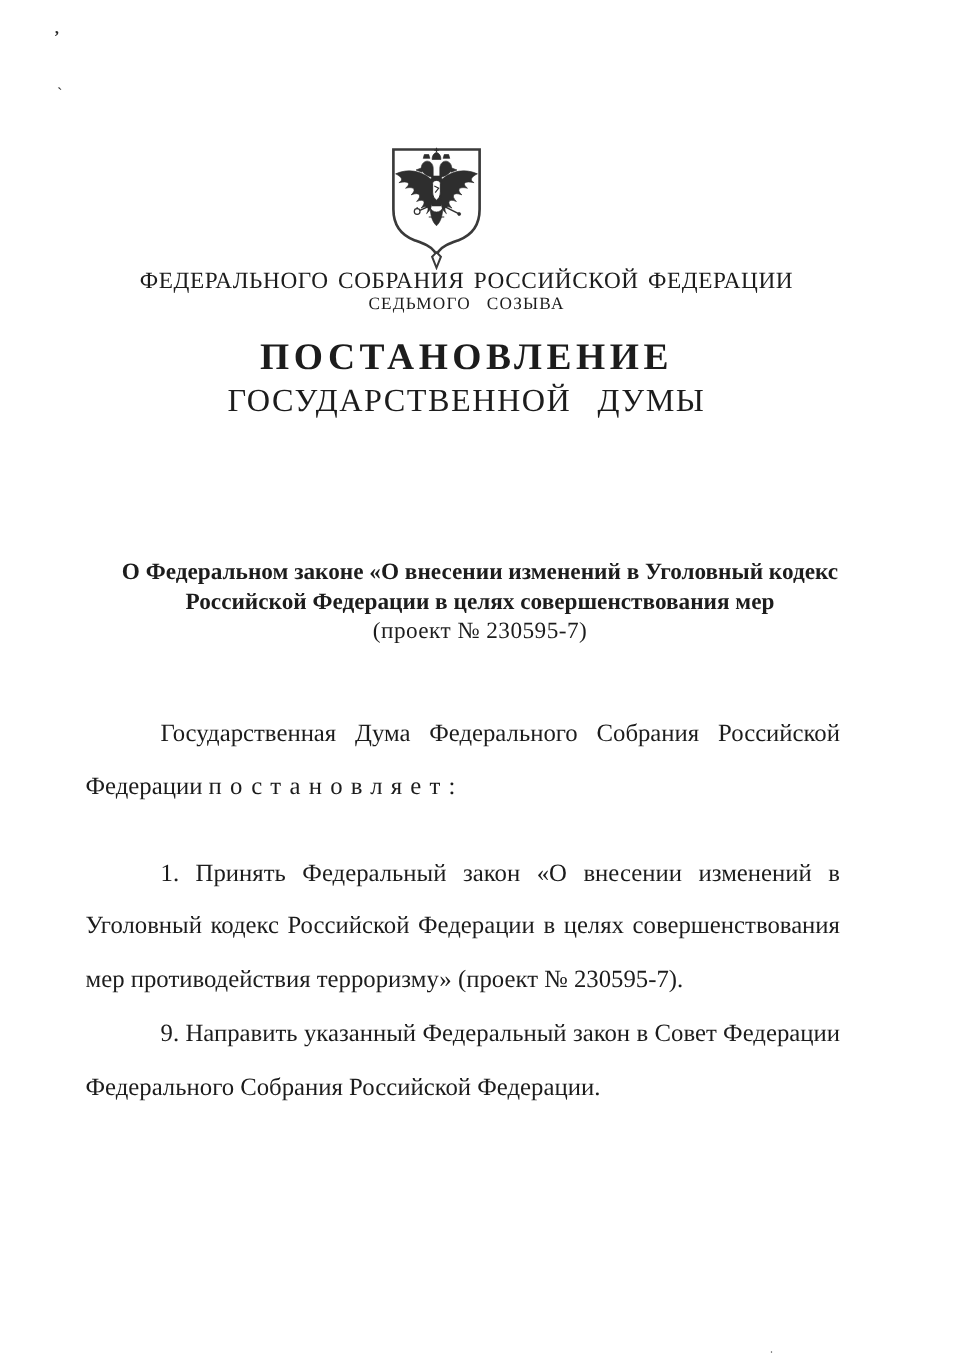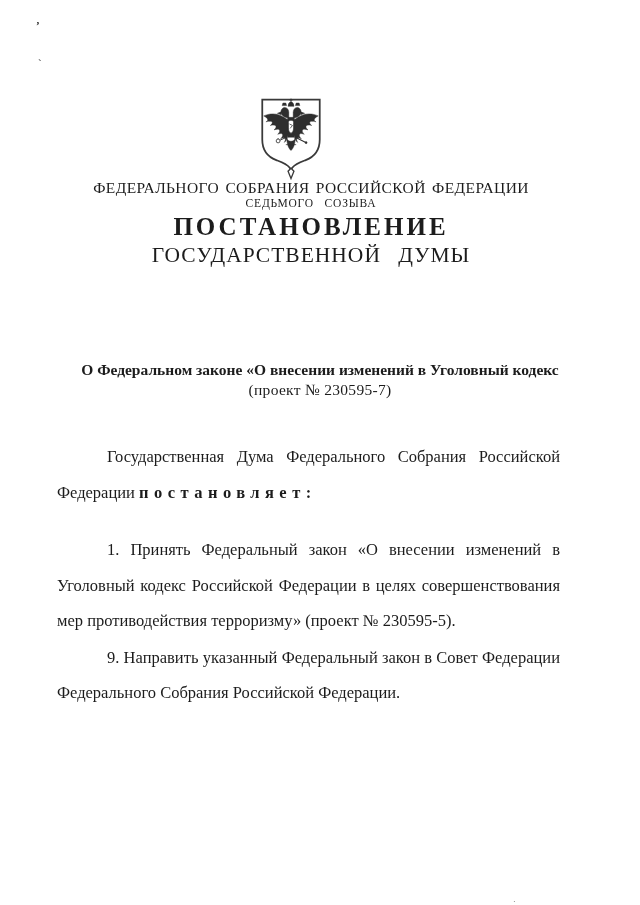--- a/index.html
+++ b/index.html
@@ -58,21 +58,21 @@
   .org-line3 {
     font-size: 11.5px;
     line-height: 15px;
     letter-spacing: 0.8px;
     word-spacing: 7px;
   }
   .doc-type {
     font-size: 25px;
     font-weight: bold;
     line-height: 30px;
-    margin-top: 1px;
+    margin-top: 13px;
     letter-spacing: 3px;
   }
   .doc-issuer {
     font-size: 21.5px;
     line-height: 26px;
     letter-spacing: 1px;
     word-spacing: 11px;
   }
 
   
@@ -95,21 +95,21 @@
     padding-right: 80px;
     font-size: 16.5px;
     line-height: 35.5px;
     text-align: justify;
   }
   .body-text p {
     margin: 0;
     text-indent: 50px;
   }
   .intro-verb {
-    font-weight: bold;
+    font-weight: normal;
     letter-spacing: 0.33em;
     margin-left: 0.25em;
   }
   .item-1 { margin-top: 22px !important; }
   .item-2 { margin-top: 1px !important; }
 </style>
 </head>
 <body>
 
 <div class="page">
@@ -163,22 +163,23 @@
     </div>
 
     <div class="org-line2">ФЕДЕРАЛЬНОГО СОБРАНИЯ РОССИЙСКОЙ ФЕДЕРАЦИИ</div>
     <div class="org-line3">СЕДЬМОГО СОЗЫВА</div>
     <div class="doc-type">ПОСТАНОВЛЕНИЕ</div>
     <div class="doc-issuer">ГОСУДАРСТВЕННОЙ  ДУМЫ</div>
   </div>
 
   <div class="subject">
     <div>О Федеральном законе «О внесении изменений в Уголовный кодекс</div>
+    <div>Российской Федерации в целях совершенствования мер</div>
     <div class="project-number">(проект № 230595-7)</div>
   </div>
 
   <div class="body-text">
     <p><span>Государственная Дума Федерального Собрания Российской Федерации</span><span class="intro-verb">постановляет:</span></p>
-    <p class="item-1">1. Принять Федеральный закон «О внесении изменений в Уголовный кодекс Российской Федерации в целях совершенствования мер противодействия терроризму» (проект № 230595-5).</p>
+    <p class="item-1">1. Принять Федеральный закон «О внесении изменений в Уголовный кодекс Российской Федерации в целях совершенствования мер противодействия терроризму» (проект № 230595-7).</p>
     <p class="item-2">9. Направить указанный Федеральный закон в Совет Федерации Федерального Собрания Российской Федерации.</p>
   </div>
 
 </div>
 
 </body></html>

